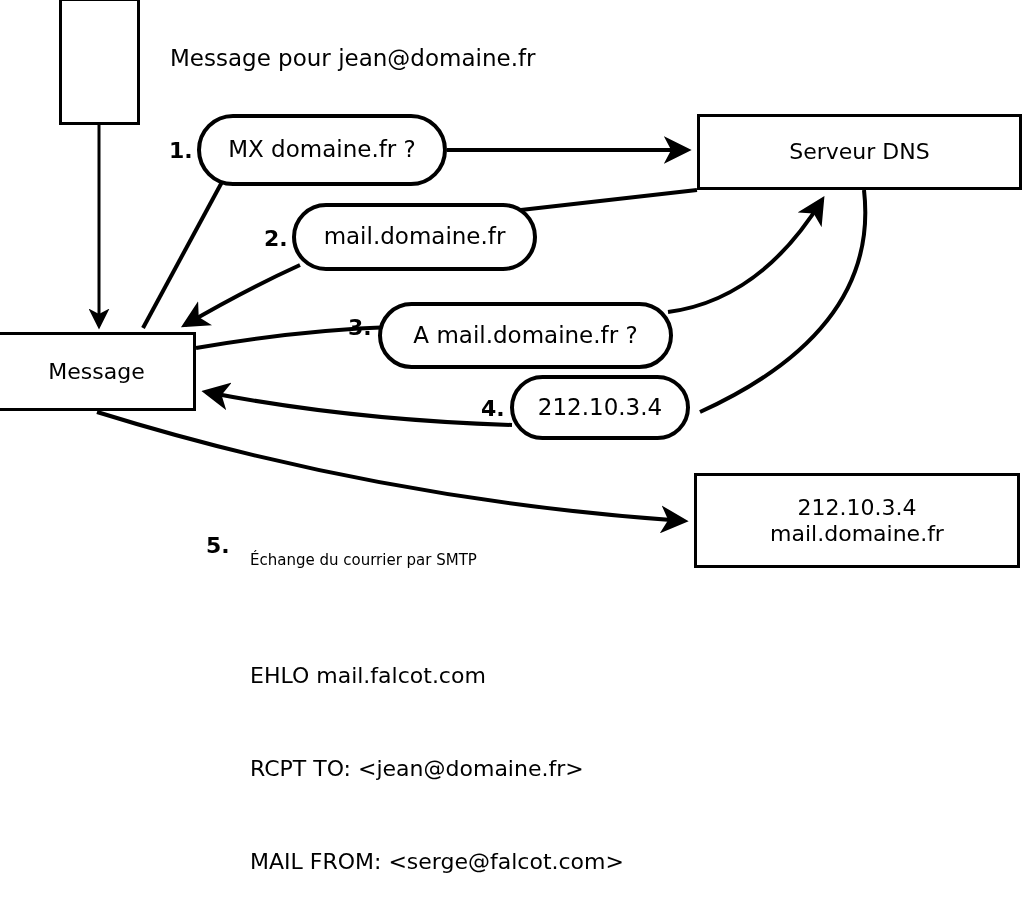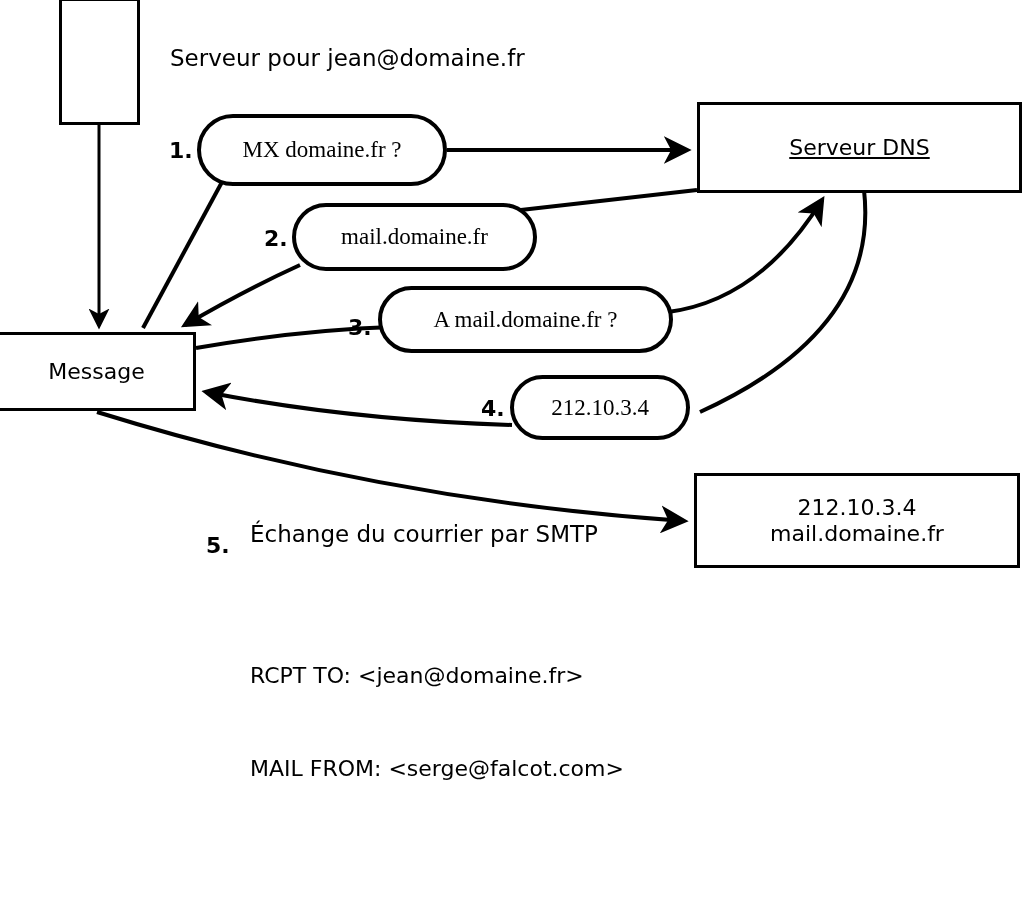--- a/index.html
+++ b/index.html
@@ -28,21 +28,21 @@
     background: #ffffff;
     border: 3px solid #000000;
     display: flex;
     align-items: center;
     justify-content: center;
     text-align: center;
     color: #000000;
     z-index: 3;
   }
   .node.rect { border-radius: 0; }
-  .node.bubble { border-radius: 999px; border-width: 4px; font-family: Liberation Serif, serif; }
+  .node.bubble { border-radius: 999px; border-width: 4px; }
   .node-label {
     font-size: 22px;
     line-height: 1.18;
     white-space: pre-line;
     padding: 0 10px;
   }
   .bubble .node-label { font-size: 23px; }
   .steplabel {
     position: absolute;
     font-size: 22px;
@@ -52,21 +52,21 @@
     white-space: nowrap;
   }
   .freetext {
     position: absolute;
     color: #000000;
     white-space: pre;
     z-index: 2;
   }
   #header-text { font-size: 23px; left: 170px; top: 45px; }
   #step5-num { left: 206px; top: 533px; font-size: 22px; font-weight: bold; }
-  #step5-text { left: 250px; top: 521px; font-size: 23px; text-align: center; }
+  #step5-text { left: 250px; top: 551px; font-size: 15px; text-align: center; }
   #smtp-block {
     left: 250px;
     top: 598px;
     font-size: 22px;
     line-height: 31px;
   }
   #smtp-block div { white-space: pre; min-height: 31px; }
 </style>
 </head>
 <body>
@@ -102,55 +102,56 @@
   </svg>
 
   <div class="node rect" style="left:59px; top:-2px; width:81px; height:127px;">
     <span class="node-label"></span>
   </div>
 
   <div class="node rect" style="left:-3px; top:332px; width:199px; height:79px;">
     <span class="node-label">Message</span>
   </div>
 
-  <div class="node rect" style="left:697px; top:102px; width:325px; height:91px;text-decoration:underline;">
+  <div class="node rect" style="left:697px; top:114px; width:325px; height:76px;">
     <span class="node-label">Serveur DNS</span>
   </div>
 
   <div class="node rect" style="left:694px; top:473px; width:326px; height:95px;">
     <span class="node-label">212.10.3.4
 mail.domaine.fr</span>
   </div>
 
   <div class="node bubble" style="left:197px; top:114px; width:250px; height:72px;">
     <span class="node-label">MX domaine.fr ?</span>
   </div>
   <div class="steplabel" style="left:169px; top:138px;">1.</div>
 
   <div class="node bubble" style="left:292px; top:203px; width:245px; height:68px;">
     <span class="node-label">mail.domaine.fr</span>
   </div>
   <div class="steplabel" style="left:264px; top:226px;">2.</div>
 
-  <div class="node bubble" style="left:378px; top:286px; width:295px; height:67px;">
+  <div class="node bubble" style="left:378px; top:302px; width:295px; height:67px;">
     <span class="node-label">A mail.domaine.fr ?</span>
   </div>
   <div class="steplabel" style="left:348px; top:315px;">3.</div>
 
   <div class="node bubble" style="left:510px; top:375px; width:180px; height:65px;">
     <span class="node-label">212.10.3.4</span>
   </div>
   <div class="steplabel" style="left:481px; top:396px;">4.</div>
 
-  <div class="freetext" id="header-text">Serveur pour jean@domaine.fr</div>
+  <div class="freetext" id="header-text">Message pour jean@domaine.fr</div>
 
   <div class="freetext" id="step5-num">5.</div>
   <div class="freetext" id="step5-text">Échange du courrier par SMTP</div>
 
   <div class="freetext" id="smtp-block">
+    <div>EHLO mail.falcot.com</div>
     <div>RCPT TO: &lt;jean@domaine.fr&gt;</div>
     <div>MAIL FROM: &lt;serge@falcot.com&gt;</div>
     
     
     
     
     
     
     
   </div>

